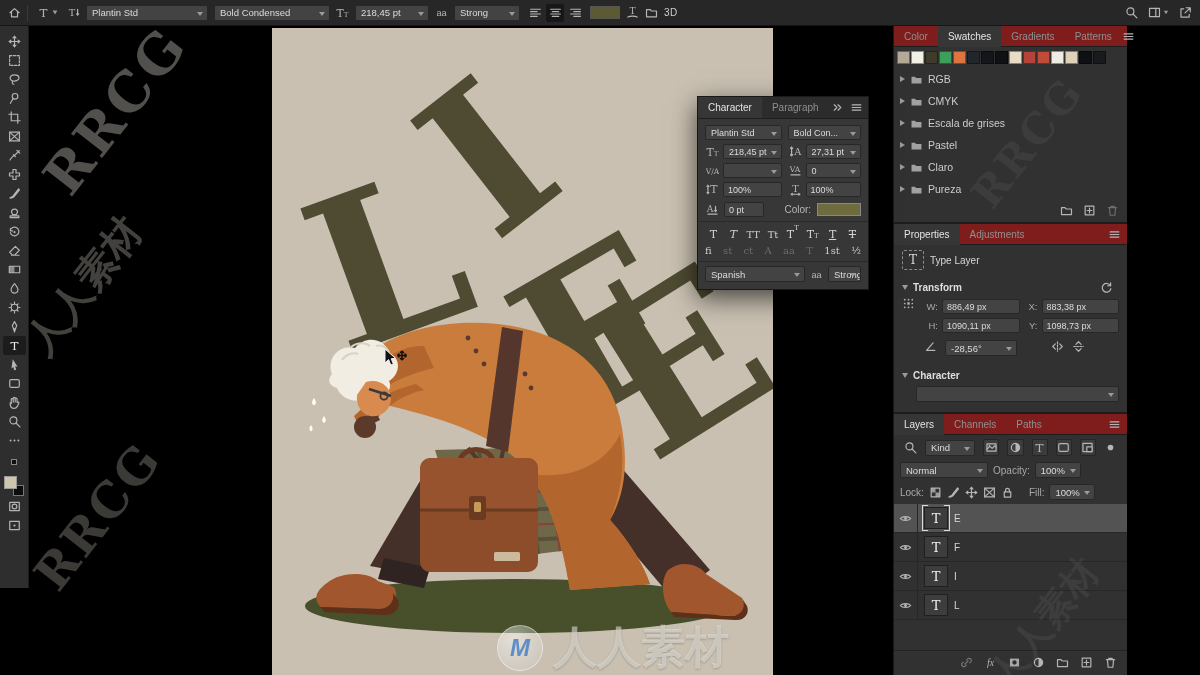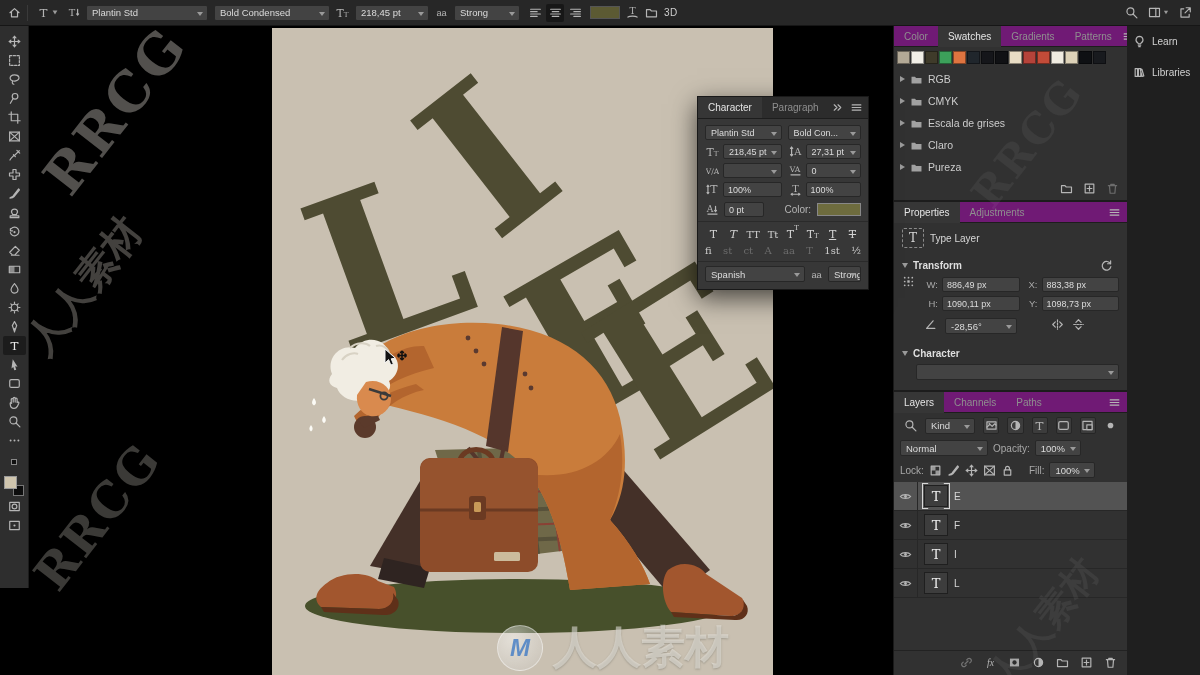--- a/index.html
+++ b/index.html
@@ -10,21 +10,21 @@
   
   .icon { display:inline-flex; align-items:center; justify-content:center; color:#b5b5b5; }
   .icon svg { display:block; }
   .select { position:relative; background:#434343; border:1px solid #272727; border-radius:2px;
             height:16px; display:flex; align-items:center; padding:0 14px 0 5px; color:#dcdcdc; font-size:9.5px;
             white-space:nowrap; overflow:hidden; }
   .select:after { content:""; position:absolute; right:4px; top:6px; border-left:3px solid transparent;
             border-right:3px solid transparent; border-top:4px solid #9a9a9a; }
   .vbox { background:#434343; border:1px solid #272727; border-radius:2px; height:15px;
           display:flex; align-items:center; padding:0 4px; color:#dcdcdc; font-size:9px; white-space:nowrap; }
-  .tabbar { display:flex; align-items:center; background:#701a75; height:21px; border-bottom:1px solid #1d1d1d; }
+  .tabbar { display:flex; align-items:center; background:#7f1d1d; height:21px; border-bottom:1px solid #1d1d1d; }
   .tab { padding:0 10px; height:21px; display:flex; align-items:center; color:#8f8f8f; font-size:10px; cursor:default; }
   .tab.active { background:#363636; color:#e4e4e4; }
   .panel { background:#313131; border-bottom:2px solid #1c1c1c; }
 
   
   #optionsbar { position:absolute; left:0; top:0; width:1200px; height:26px; background:#272727;
      border-bottom:1px solid #161616; display:flex; align-items:center; gap:6px; padding:0 8px; z-index:30; }
   .ob-sep { width:1px; height:16px; background:#3a3a3a; }
   .tool-chip { display:flex; align-items:center; gap:2px; padding:2px 3px; border-radius:2px; }
   #ob-color { width:30px; height:13px; border:1px solid #555; }
@@ -614,20 +614,31 @@
           </div>
           <div class="sw-group">
             <span class="tri"></span>
             <span class="icon">
               <svg viewBox="0 0 12 12" width="13" height="13">
                 <g fill="none" stroke="currentColor" stroke-width="1.1" stroke-linecap="round" stroke-linejoin="round">
                   <path d="M1.4 3.4h3.2l1 1.2h5V9.8H1.4z" fill="currentColor" stroke="none" opacity=".85"></path>
                 </g>
               </svg>
             </span>
+            <span>Pastel</span>
+          </div>
+          <div class="sw-group">
+            <span class="tri"></span>
+            <span class="icon">
+              <svg viewBox="0 0 12 12" width="13" height="13">
+                <g fill="none" stroke="currentColor" stroke-width="1.1" stroke-linecap="round" stroke-linejoin="round">
+                  <path d="M1.4 3.4h3.2l1 1.2h5V9.8H1.4z" fill="currentColor" stroke="none" opacity=".85"></path>
+                </g>
+              </svg>
+            </span>
             <span>Claro</span>
           </div>
           <div class="sw-group">
             <span class="tri"></span>
             <span class="icon">
               <svg viewBox="0 0 12 12" width="13" height="13">
                 <g fill="none" stroke="currentColor" stroke-width="1.1" stroke-linecap="round" stroke-linejoin="round">
                   <path d="M1.4 3.4h3.2l1 1.2h5V9.8H1.4z" fill="currentColor" stroke="none" opacity=".85"></path>
                 </g>
               </svg>
@@ -1013,43 +1024,20 @@
             <svg viewBox="0 0 12 12" width="13" height="13">
               <g fill="none" stroke="currentColor" stroke-width="1.1" stroke-linecap="round" stroke-linejoin="round">
                 <path d="M2.2 3.4h7.6M4.4 3.4V2.2h3.2v1.2M3.2 3.4l.6 7h4.4l.6-7"></path>
               </g>
             </svg>
           </span>
       </div>
     </section>
   </aside>
 
-  <aside id="fardock">
-    <div class="dock-item">
-      <span class="icon">
-          <svg viewBox="0 0 12 12" width="13" height="13">
-            <g fill="none" stroke="currentColor" stroke-width="1.1" stroke-linecap="round" stroke-linejoin="round">
-              <path d="M6 1.2a3.2 3.2 0 0 1 1.7 5.9c-.35.25-.55.55-.55.95H4.85c0-.4-.2-.7-.55-.95A3.2 3.2 0 0 1 6 1.2Z"></path>
-              <path d="M4.9 9.4h2.2M5.3 10.8h1.4"></path>
-            </g>
-          </svg>
-        </span>
-      <span>Learn</span>
-    </div>
-    <div class="dock-item">
-      <span class="icon">
-          <svg viewBox="0 0 12 12" width="13" height="13">
-            <g fill="none" stroke="currentColor" stroke-width="1.1" stroke-linecap="round" stroke-linejoin="round">
-              <path d="M2 2.4h2.2v7.2H2zM5 2.4h2.2v7.2H5zM8.2 3l1.8 6.2-1.6.5-1.6-6.2z"></path>
-            </g>
-          </svg>
-        </span>
-      <span>Libraries</span>
-    </div>
-  </aside>
 
   <div id="charpanel">
     <div class="tabbar">
       <div class="tab active">Character</div>
       <div class="tab">Paragraph</div>
       <span class="icon menu-ic">
           <svg viewBox="0 0 12 12" width="13" height="13">
             <g fill="none" stroke="currentColor" stroke-width="1.1" stroke-linecap="round" stroke-linejoin="round">
               <path d="M3 3.5 5.5 6 3 8.5M6.5 3.5 9 6 6.5 8.5"></path>
             </g>

